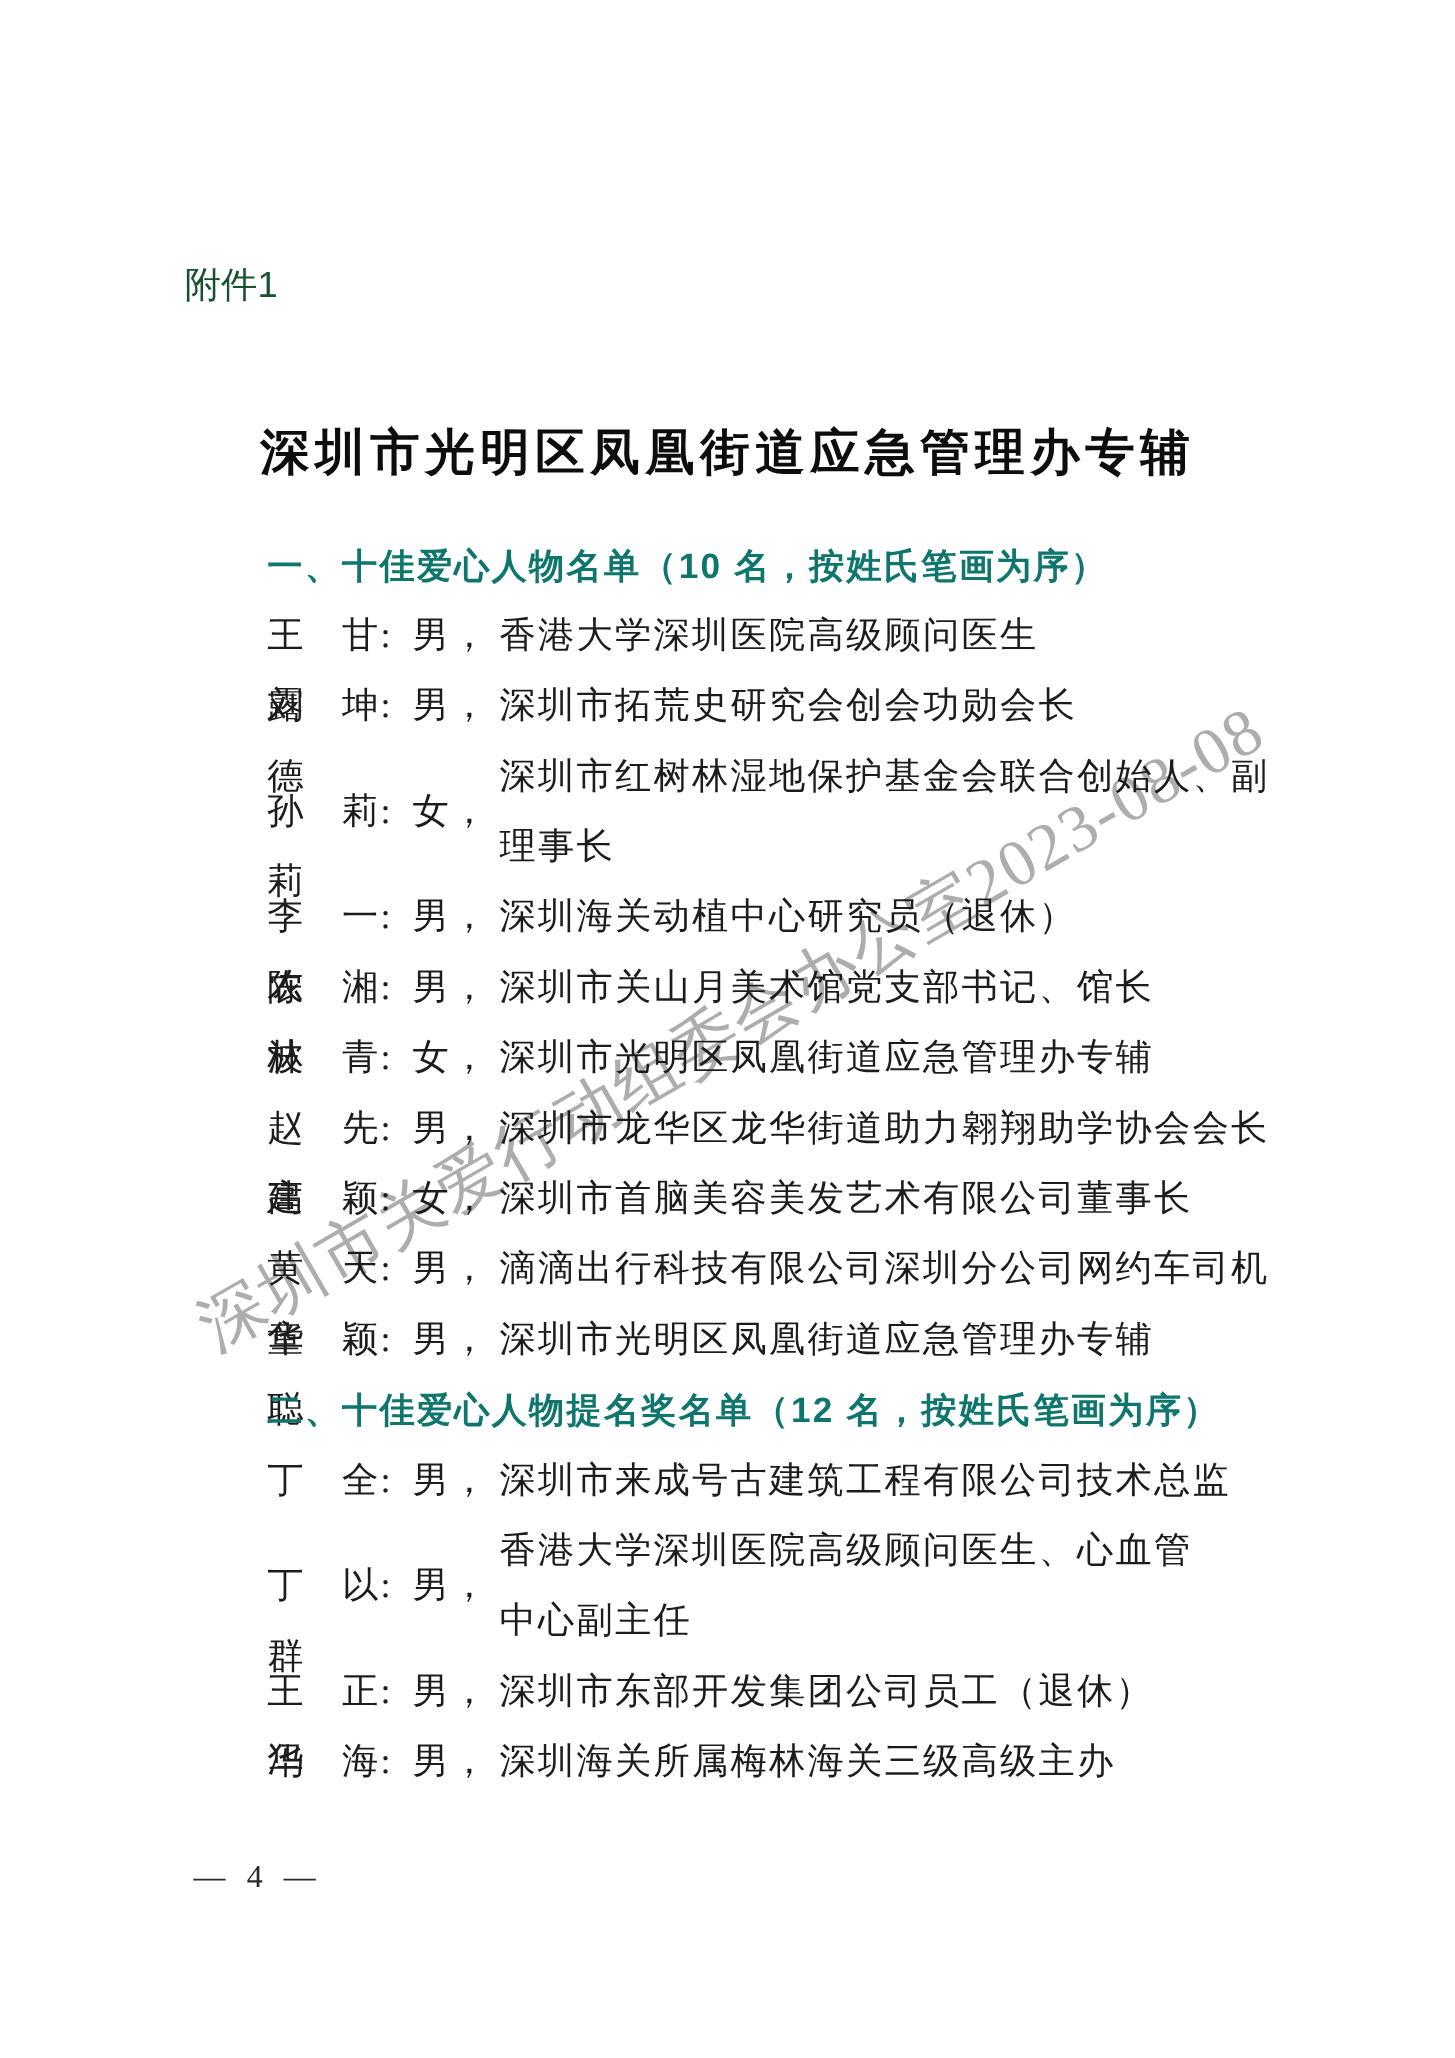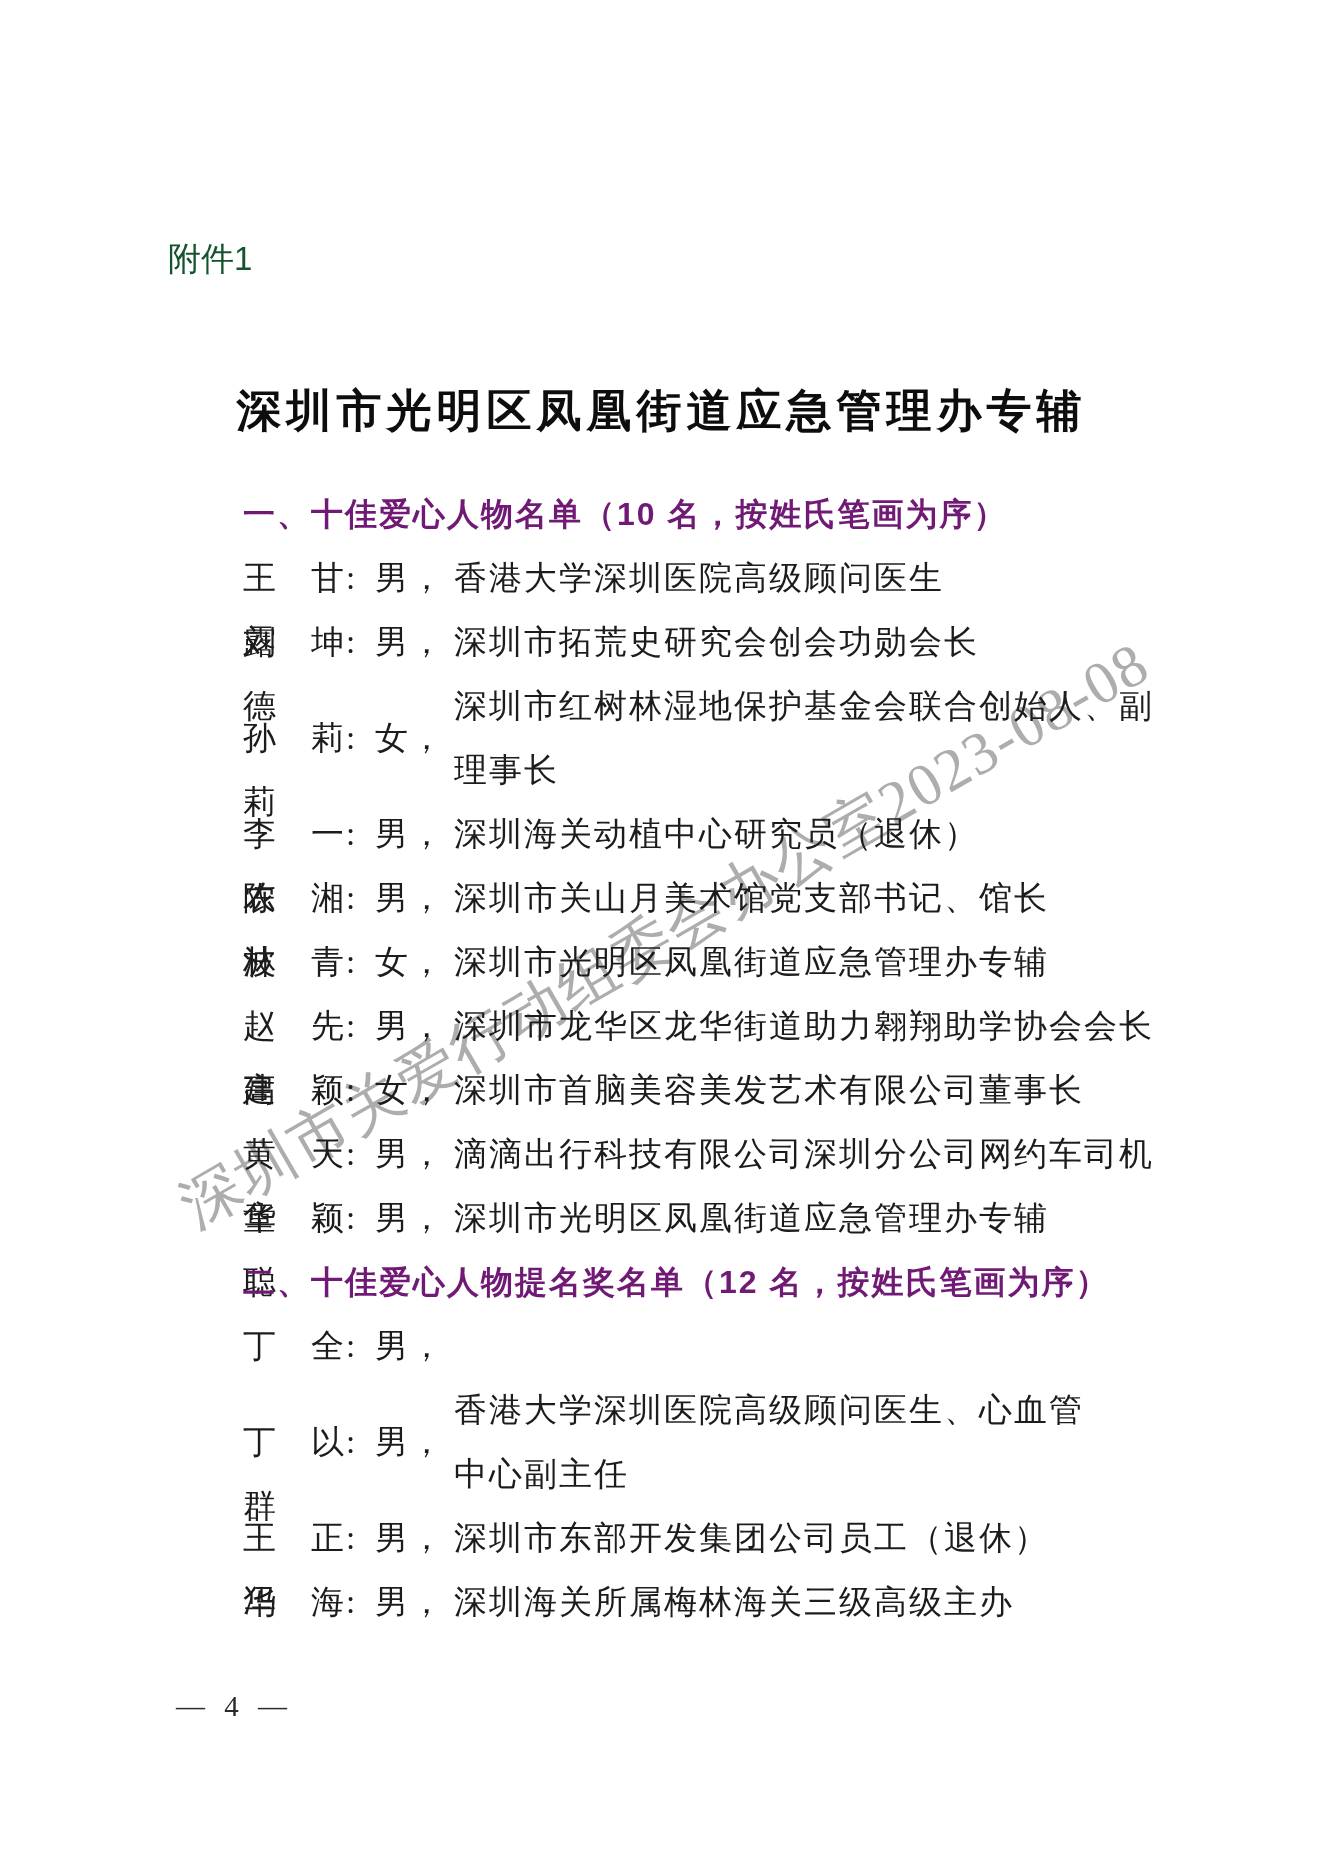--- a/index.html
+++ b/index.html
@@ -54,21 +54,21 @@
     left: 243px; top: 482px;
     width: 925px;
   }
   .line { min-height: 64px; line-height: 64px; }
   .section-heading {
     height: 64px; line-height: 64px;
     font-family: "Liberation Sans", sans-serif;
     font-weight: 700;
     font-size: 32px;
     letter-spacing: 2px;
-    color: #701a75;
+    color: #0f766e;
     white-space: nowrap;
   }
   .entry {
     display: flex;
     align-items: center;
     font-size: 33px;
     letter-spacing: 2px;
     color: #1c1c1c;
   }
   .entry-name {
@@ -198,20 +198,23 @@
     <span class="entry-gender">男，</span>
     <span class="entry-desc">
             <div class="desc-line">深圳市光明区凤凰街道应急管理办专辅</div>
           </span>
   </div>
         <div class="line section-heading">二、十佳爱心人物提名奖名单（12 名，按姓氏笔画为序）</div>
         <div class="entry">
     <span class="entry-name">丁全</span>
     <span class="entry-colon">:</span>
     <span class="entry-gender">男，</span>
+    <span class="entry-desc">
+            <div class="desc-line">深圳市来成号古建筑工程有限公司技术总监</div>
+          </span>
   </div>
         <div class="entry">
     <span class="entry-name">丁以群</span>
     <span class="entry-colon">:</span>
     <span class="entry-gender">男，</span>
     <span class="entry-desc">
             <div class="desc-line">香港大学深圳医院高级顾问医生、心血管</div>
             <div class="desc-line">中心副主任</div>
           </span>
   </div>

